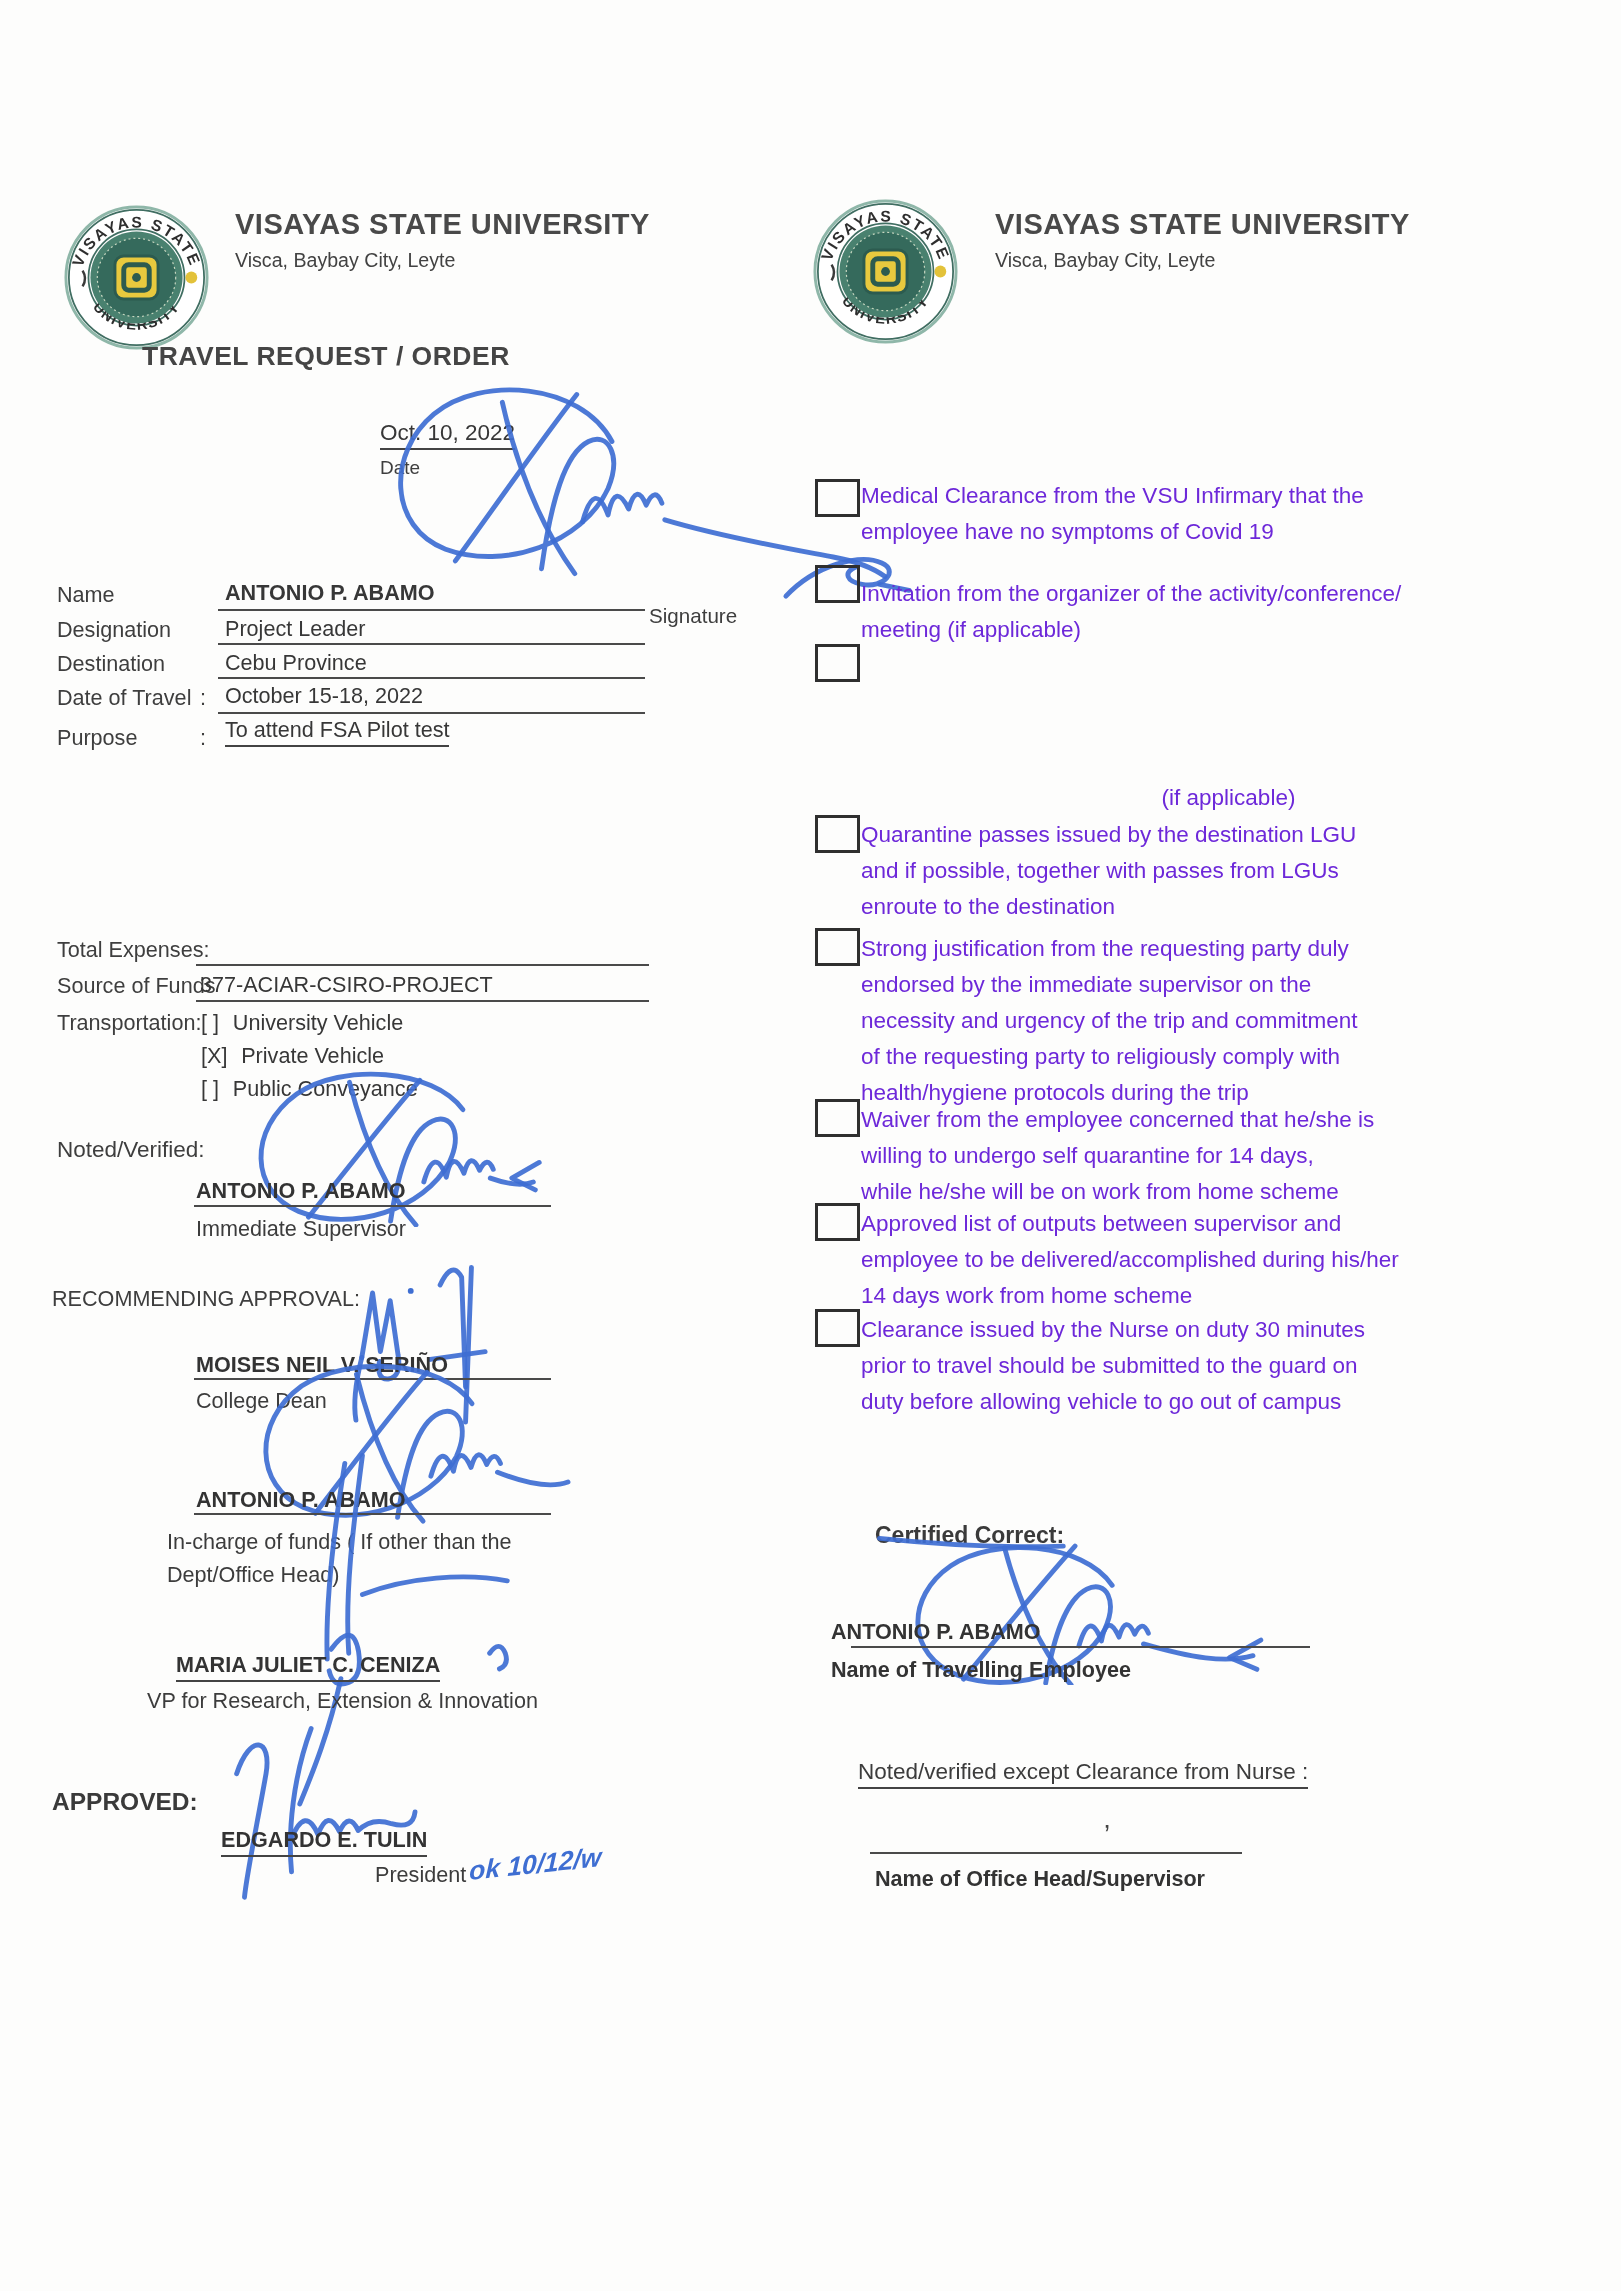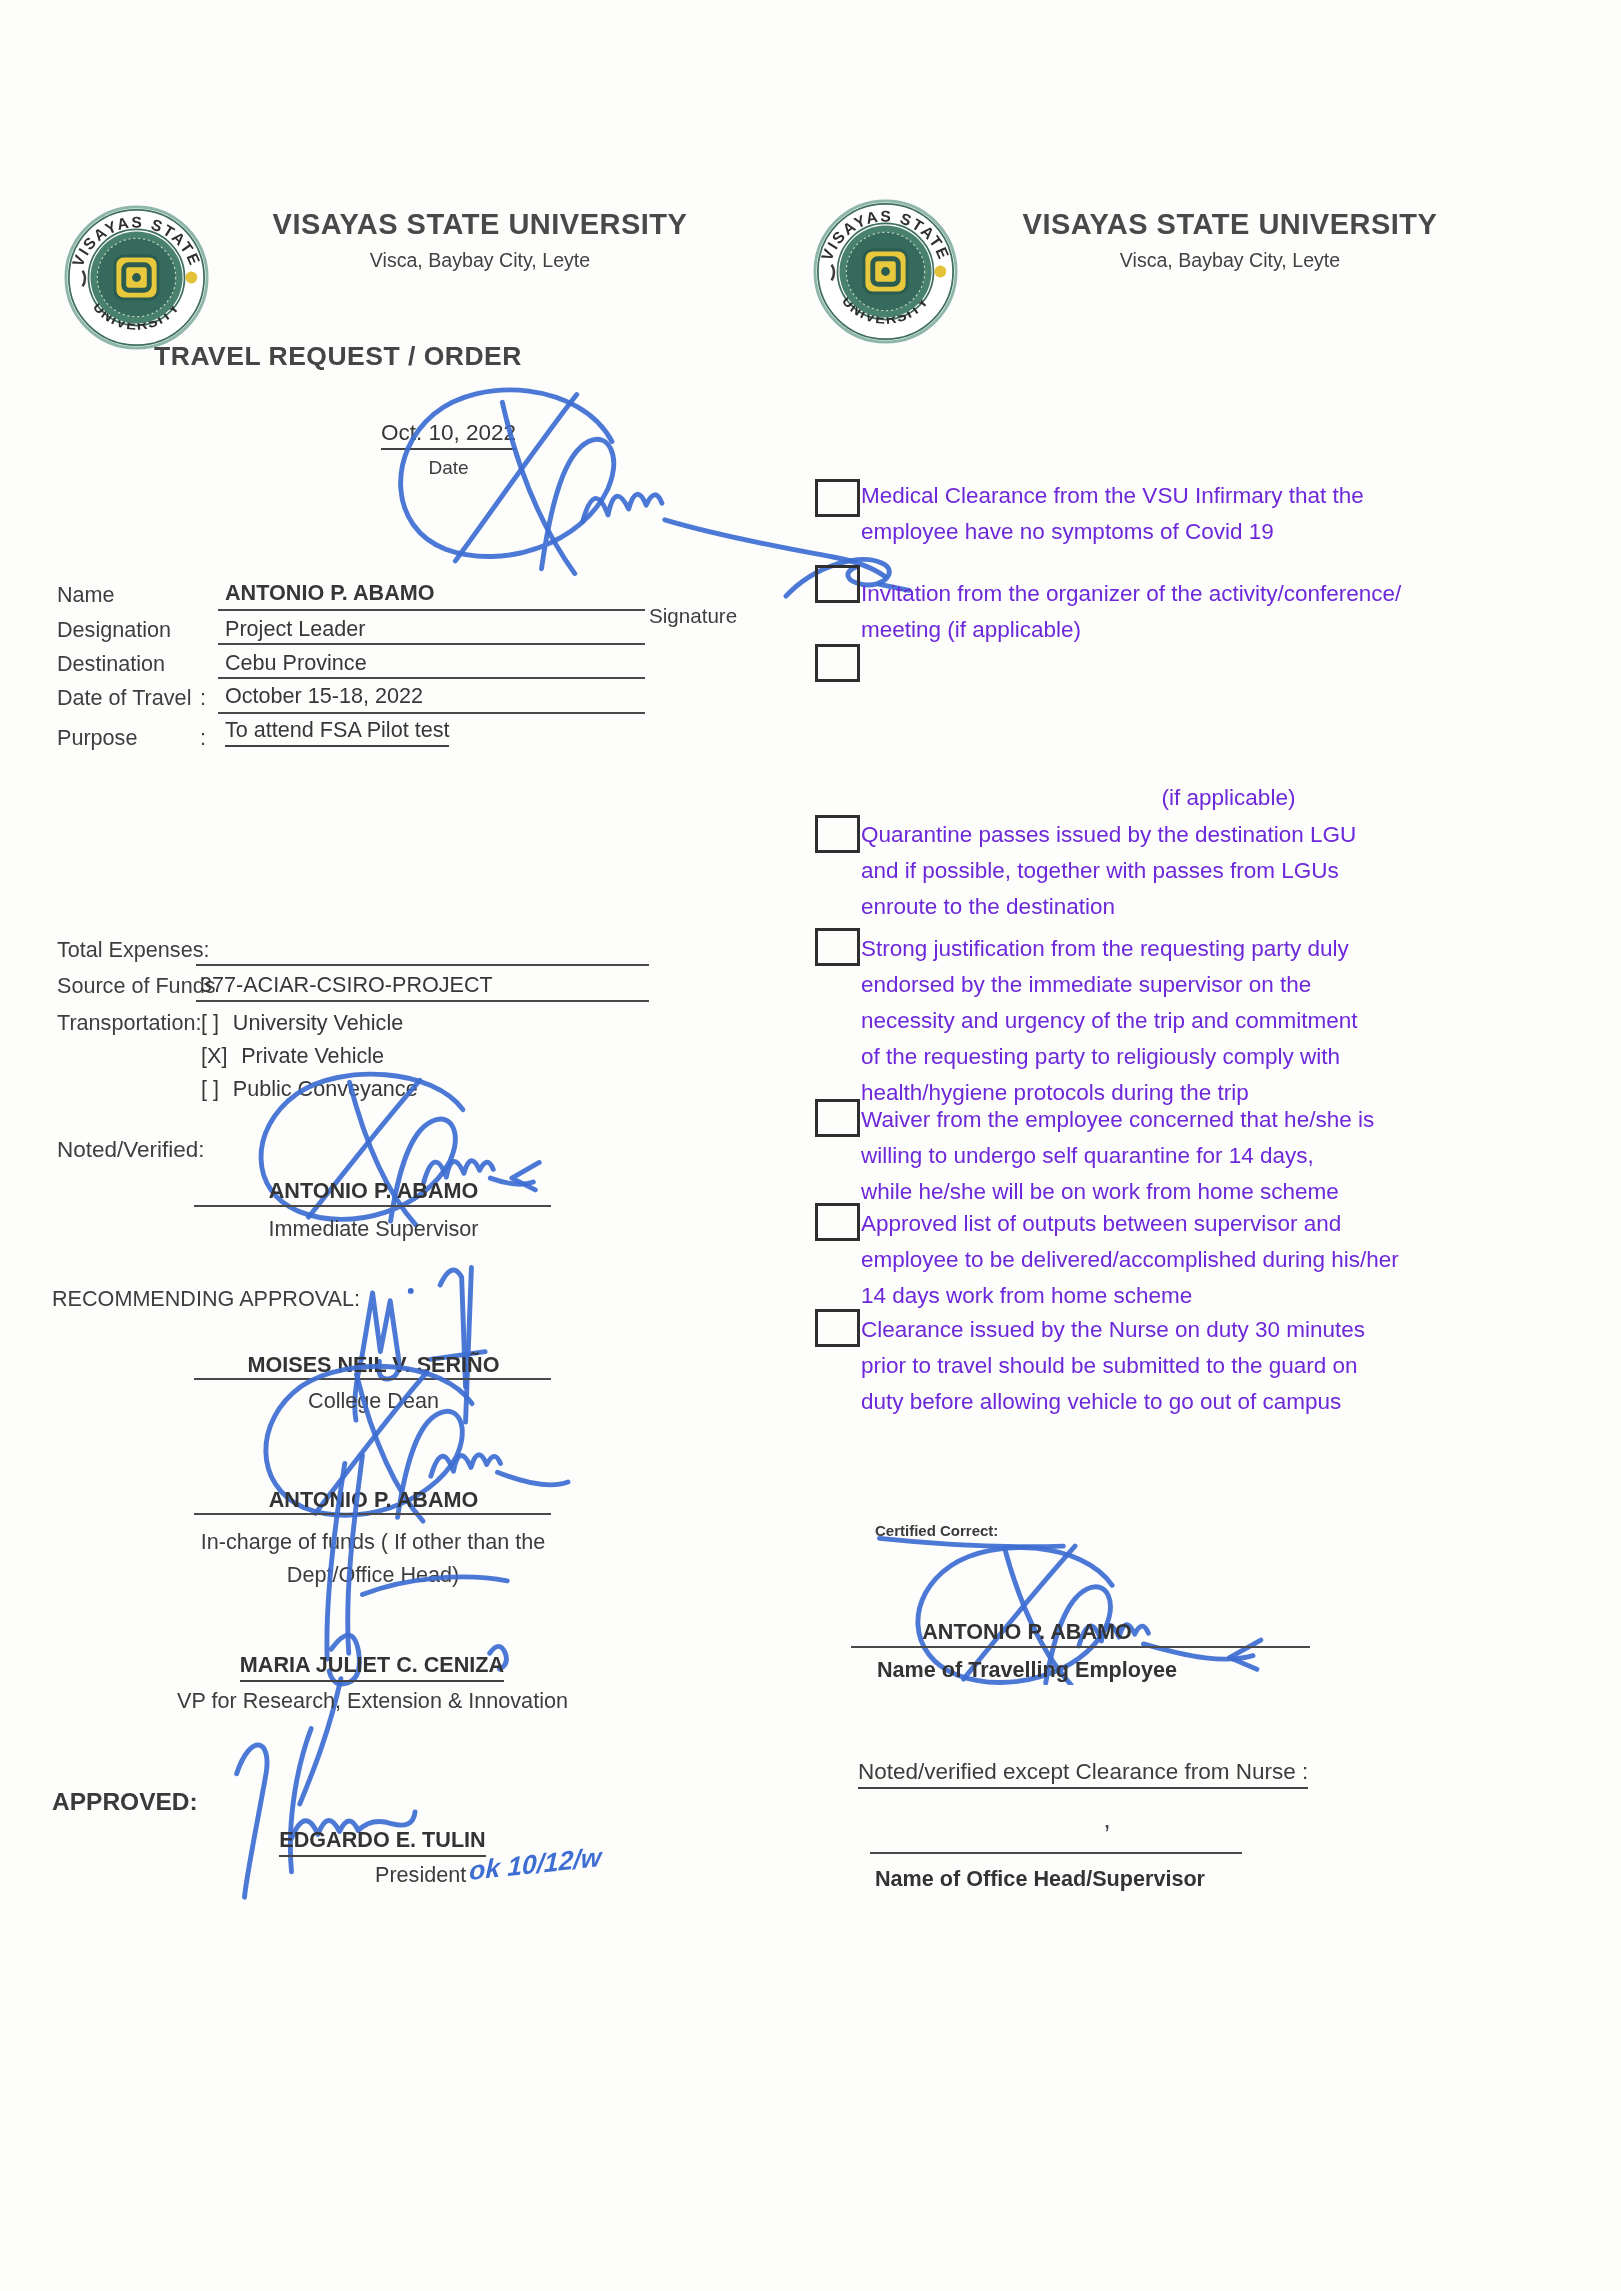--- a/index.html
+++ b/index.html
@@ -1,20 +1,20 @@
 <!DOCTYPE html>
 <html><head>
 <meta charset="utf-8">
 <style>
   html,body{margin:0;padding:0;background:#ffffff;}
   .page{position:relative;width:1621px;height:2292px;background:#fdfdfc;overflow:hidden;
         font-family:"Liberation Sans", sans-serif;color:#3b3b3b;}
   .abs{position:absolute;}
   .b{font-weight:bold;}
-  .ctr{text-align:center;}
+  .ctr{text-align:left;}
   .pre{white-space:pre-line;}
   .hline{position:absolute;height:0;border-top:2.9px solid #4a4a4a;}
   .uline{border-bottom:2.9px solid #434343;padding-bottom:2px;display:inline-block;}
   .univ-title{font-size:29px;font-weight:bold;color:#494949;letter-spacing:0.5px;}
   .univ-sub{font-size:19.6px;color:#424242;margin-top:7.8px;}
   .doc-title{font-size:26.5px;font-weight:bold;color:#454545;letter-spacing:0.5px;}
   .flabel{font-size:21.6px;color:#3e3e3e;}
   .fvalue{font-size:21.6px;color:#373737;}
   .citem{font-size:22.5px;line-height:36px;color:#6d28d9;white-space:pre-line;width:725px;}
   .cb{position:absolute;width:39px;height:32px;border:3.9px solid #2f2f2f;background:transparent;}
@@ -242,21 +242,21 @@
   <div class="cb" style="left:815px;top:1203px;"></div>
   <div class="abs citem" style="left:861px;top:1206px;">Approved list of outputs between supervisor and
 employee to be delivered/accomplished during his/her
 14 days work from home scheme</div>
 
   <div class="cb" style="left:815px;top:1309px;"></div>
   <div class="abs citem" style="left:861px;top:1312px;">Clearance issued by the Nurse on duty 30 minutes
 prior to travel should be submitted to the guard on
 duty before allowing vehicle to go out of campus</div>
 
-  <div class="abs b" style="left:875px;top:1522px;font-size:15px;color:#3a3a3a;">Certified Correct:</div>
+  <div class="abs b" style="left:875px;top:1522px;font-size:23px;color:#3a3a3a;">Certified Correct:</div>
   <svg class="sig" style="left:875px;top:1509px;" width="402" height="176" viewBox="0 0 410 180">
     <path d="M 4,30 C 62,36 132,40 192,38"></path>
     <path d="M 242,78 C 212,34 122,28 77,58 C 30,90 32,150 84,170 C 138,190 210,168 234,124 C 248,94 236,72 216,82 C 194,93 182,132 174,178"></path>
     <path d="M 90,174 C 124,132 170,76 204,38"></path>
     <path d="M 132,40 C 146,92 166,142 200,180"></path>
     <path d="M 208,140 q 11,-38 23,-5 q 6,-30 18,-4 q 7,-24 16,-3 q 8,-16 14,-1"></path>
     <path d="M 274,138 C 322,152 358,158 386,150"></path>
     <path d="M 394,134 L 362,152 L 390,164"></path>
   </svg>
   <div class="abs ctr names" style="left:831px;top:1619px;width:392px;">ANTONIO P. ABAMO</div>

